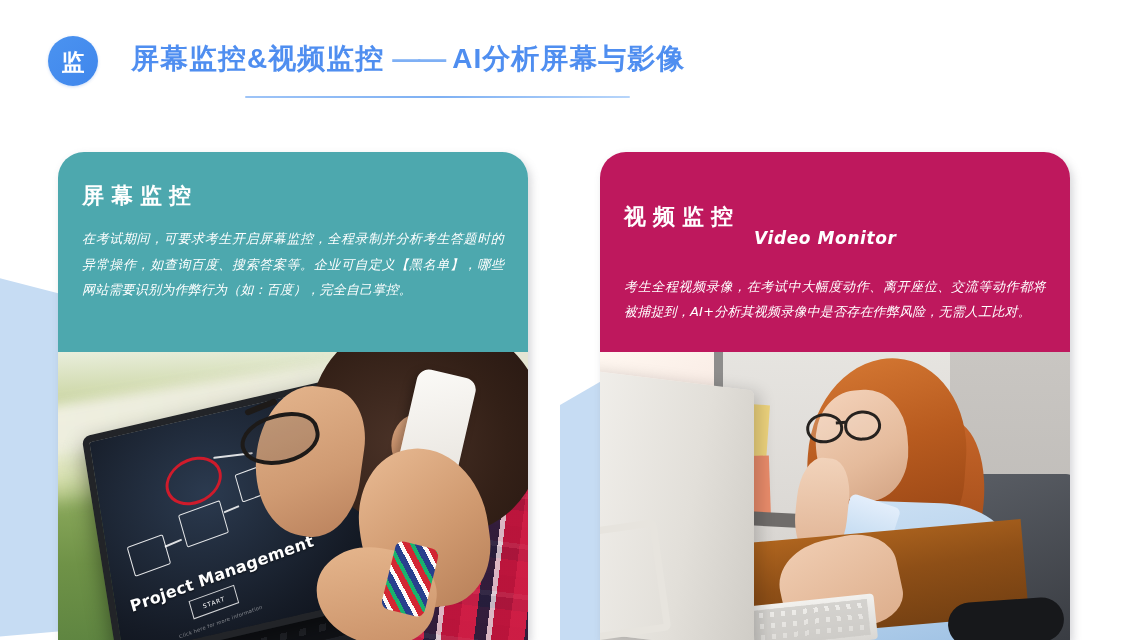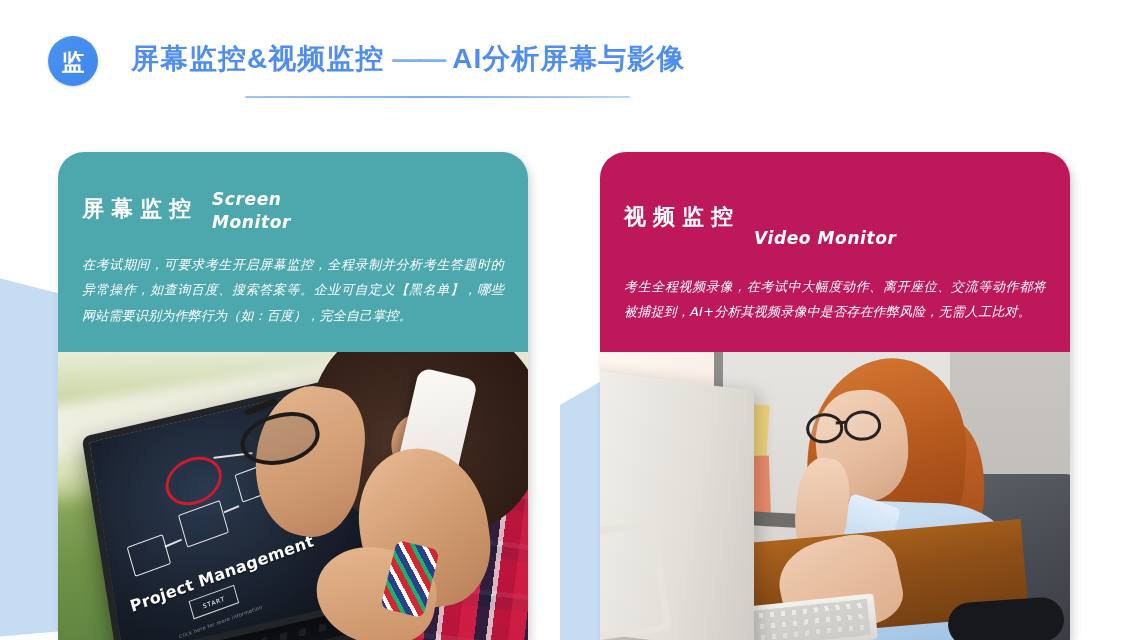--- a/index.html
+++ b/index.html
@@ -320,21 +320,20 @@
         <span class="t-main">屏幕监控&amp;视频监控</span><span class="t-dash">——</span><span class="t-sub">AI分析屏幕与影像</span>
       </div>
     </div>
     <div class="title-rule"></div>
   </div>
 
   <div class="card card-left">
     <div class="card-head head-teal">
       <div class="head-titles">
         <div class="cn-title">屏幕监控</div>
-        <div class="en-title">Screen Monitor</div>
       </div>
       <div class="head-body">在考试期间，可要求考生开启屏幕监控，全程录制并分析考生答题时的异常操作，如查询百度、搜索答案等。企业可自定义【黑名单】，哪些网站需要识别为作弊行为（如：百度），完全自己掌控。</div>
     </div>
 
     <div class="card-photo">
       <div class="ph-l-bg"></div>
       <div class="ph-l-path"></div>
       <div class="ph-l-blur2"></div>
 
       <div class="kbd"></div>

